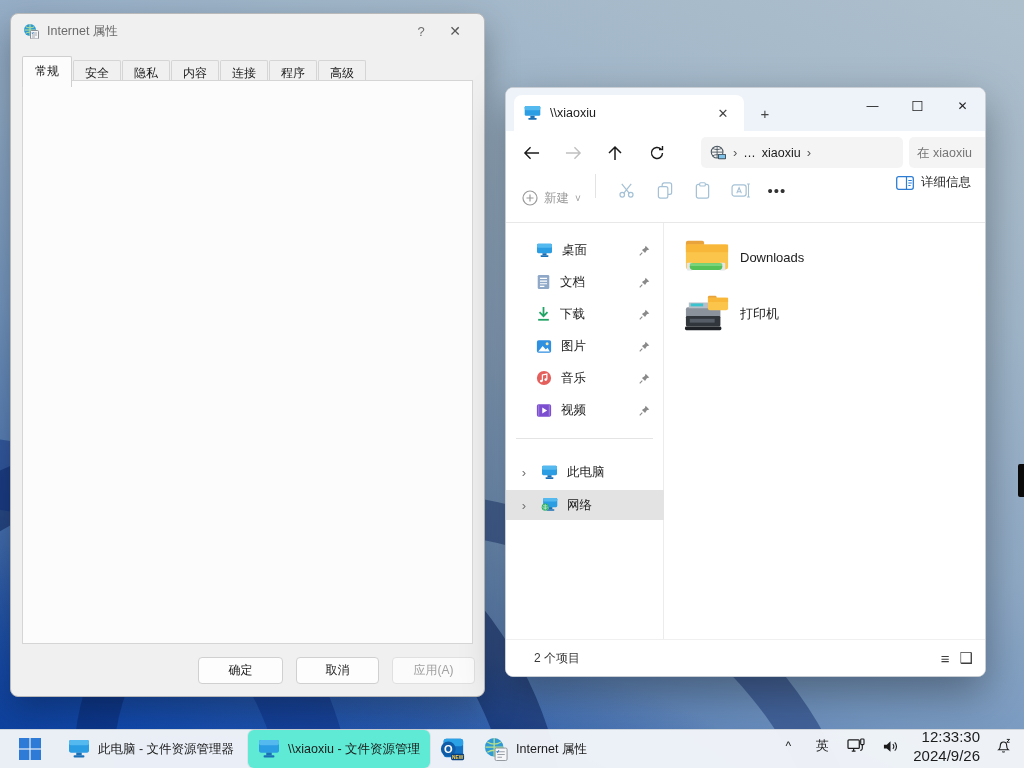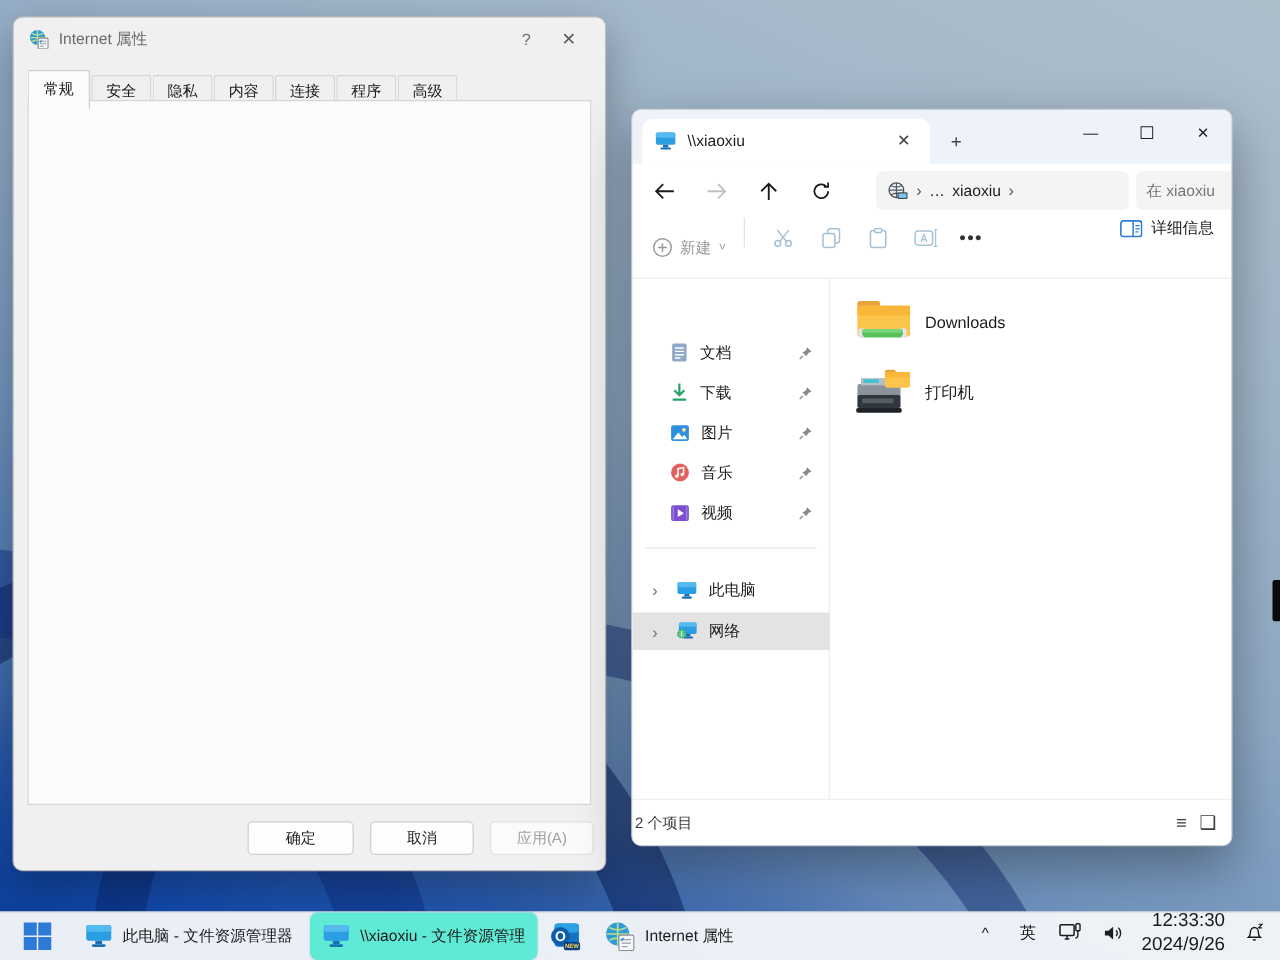--- a/index.html
+++ b/index.html
@@ -83,21 +83,21 @@
                padding-left:26px; font-size:12.5px; border-radius:4px; }
   .side-item .pin { position:absolute; right:10px; }
   .side-item.tree { padding-left:6px; }
   .side-item.selected { background:#e3e3e3; border-radius:0; left:0; width:158px; padding-left:10px; }
   .side-chev { color:#707070; font-size:13px; width:16px; text-align:center; }
   .side-sep { position:absolute; left:10px; right:10px; top:215px; height:1px; background:#e4e4e4; }
   .ex-main { position:absolute; left:160px; top:0; right:0; bottom:0; }
   .file { position:absolute; display:flex; align-items:center; gap:10px; }
   .file-name { font-size:13px; }
   .ex-status { position:absolute; left:0; bottom:0; right:0; height:37px; background:#fff; border-top:1px solid #f0f0f0;
-               display:flex; align-items:center; padding:0 2px; }
+               display:flex; align-items:center; padding:0 28px; }
   .status-text { font-size:12px; color:#3a3a3a; }
   .view-ics { position:absolute; right:12px; display:flex; gap:10px; align-items:center; }
   .view-ics span { font-size:15px; color:#3d3d3d; }
 
   
   .bar { position:absolute; left:0; bottom:0; width:1024px; height:39px; background:rgba(242,245,249,0.97);
          border-top:1px solid rgba(120,130,140,0.25); display:flex; align-items:center; }
   .bar-item { display:flex; align-items:center; justify-content:center; height:36px; border-radius:6px; position:relative; }
   .task-btn { display:flex; align-items:center; gap:8px; padding:0 10px; height:38px; border-radius:6px; position:relative; font-size:12.5px; }
   .task-btn.active { background:#5eead4; box-shadow:0 0 0 1px rgba(0,0,0,0.05); }
@@ -318,20 +318,33 @@
           <path d="M10.5 1v12" stroke="#2d7cd4" stroke-width="1.2"></path>
           <path d="M12.3 4.5h3.5M12.3 7h3.5M12.3 9.5h2.3" stroke="#2d7cd4" stroke-width="1"></path>
         </svg>
         <span>详细信息</span>
       </div>
     </div>
 
     <div class="ex-body">
       <div class="ex-side">
 
+        <div class="side-item" style="top:12px;">
+          <svg width="17" height="15" viewBox="0 0 24 22">
+              <rect x="1" y="1" width="22" height="14" rx="2" fill="#2b9de2"></rect>
+              <rect x="1" y="1" width="22" height="6" rx="2" fill="#54b9ef"></rect>
+              <rect x="9" y="15" width="6" height="3" fill="#1a6fb5"></rect>
+              <rect x="6" y="18" width="12" height="2.4" rx="1.2" fill="#1a6fb5"></rect>
+            </svg>
+          <span>桌面</span>
+          <svg class="pin" width="11" height="11" viewBox="0 0 12 12">
+              <path d="M7.2 0.8L11.2 4.8L8.6 5.6L6.6 8.8L3.2 5.4L6.4 3.4Z" fill="#8a8a8a"></path>
+              <path d="M3.6 8.4L0.8 11.2" stroke="#8a8a8a" stroke-width="1.2"></path>
+            </svg>
+        </div>
 
         <div class="side-item" style="top:44px;">
           <svg width="15" height="16" viewBox="0 0 16 18">
               <rect x="1.5" y="1" width="13" height="16" rx="1.5" fill="#8fa8c8"></rect>
               <path d="M4 5h8M4 8h8M4 11h8M4 14h5" stroke="#fff" stroke-width="1.3"></path>
             </svg>
           <span>文档</span>
           <svg class="pin" width="11" height="11" viewBox="0 0 12 12">
               <path d="M7.2 0.8L11.2 4.8L8.6 5.6L6.6 8.8L3.2 5.4L6.4 3.4Z" fill="#8a8a8a"></path>
               <path d="M3.6 8.4L0.8 11.2" stroke="#8a8a8a" stroke-width="1.2"></path>

